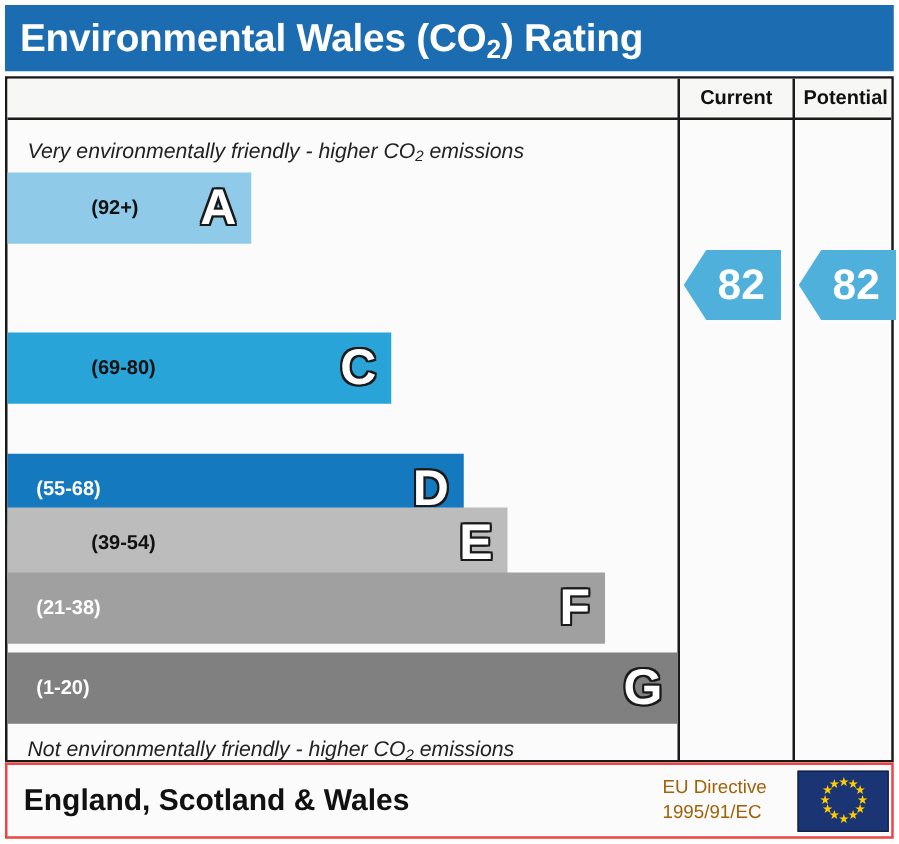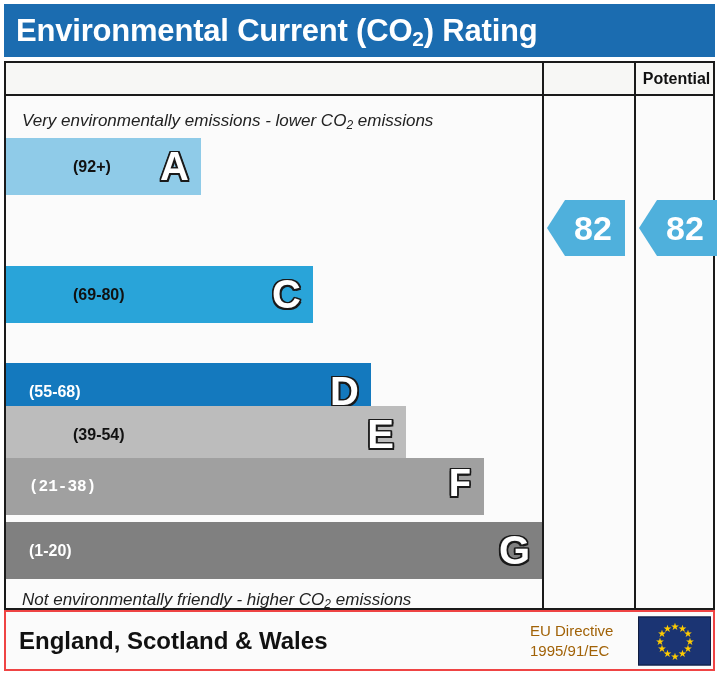--- a/index.html
+++ b/index.html
@@ -231,54 +231,55 @@
     position: absolute;
     transform: translate(-50%, -50%);
   }
 </style>
 </head>
 <body>
 
 <div id="epc">
 
   <div class="header-bar">
-    <div class="header-title"><span>Environmental Current (CO</span><sub>2</sub><span>) Rating</span></div>
+    <div class="header-title"><span>Environmental Wales (CO</span><sub>2</sub><span>) Rating</span></div>
   </div>
 
   <div class="table-frame">
 
     <div class="col-head-row">
+      <div class="col-head current">Current</div>
       <div class="col-head potential">Potential</div>
     </div>
 
     <div class="vline c1"></div>
     <div class="vline c2"></div>
 
-    <div class="descr top"><span>Very environmentally emissions - lower CO</span><sub>2</sub><span> emissions</span></div>
+    <div class="descr top"><span>Very environmentally friendly - higher CO</span><sub>2</sub><span> emissions</span></div>
 
     <div class="descr bottom"><span>Not environmentally friendly - higher CO</span><sub>2</sub><span> emissions</span></div>
 
     <div class="bands" id="bands">
         <div class="band dark-text" style="top: 0px; width: 195px; background: rgb(143, 203, 232);">
           <span class="range">(92+)</span>
           <span class="letter">A</span>
         </div>
         <div class="band dark-text" style="top: 128px; width: 307px; background: rgb(41, 164, 217);">
           <span class="range">(69-80)</span>
           <span class="letter">C</span>
         </div>
         <div class="band light-text" style="top: 192px; width: 365px; background: rgb(20, 121, 190); margin-top: 33px;">
           <span class="range">(55-68)</span>
           <span class="letter">D</span>
         </div>
         <div class="band dark-text" style="top: 268px; width: 400px; background: rgb(188, 188, 188);">
           <span class="range">(39-54)</span>
           <span class="letter">E</span>
         </div>
-        <div class="band light-text" style="top: 320px; width: 478px; background: rgb(160, 160, 160); font-family: Liberation Mono, monospace;">
+        <div class="band light-text" style="top: 320px; width: 478px; background: rgb(160, 160, 160);">
           <span class="range">(21-38)</span>
           <span class="letter">F</span>
         </div>
         <div class="band light-text" style="top: 384px; width: 536px; background: rgb(128, 128, 128);">
           <span class="range">(1-20)</span>
           <span class="letter">G</span>
         </div>
       </div>
   </div>
 

